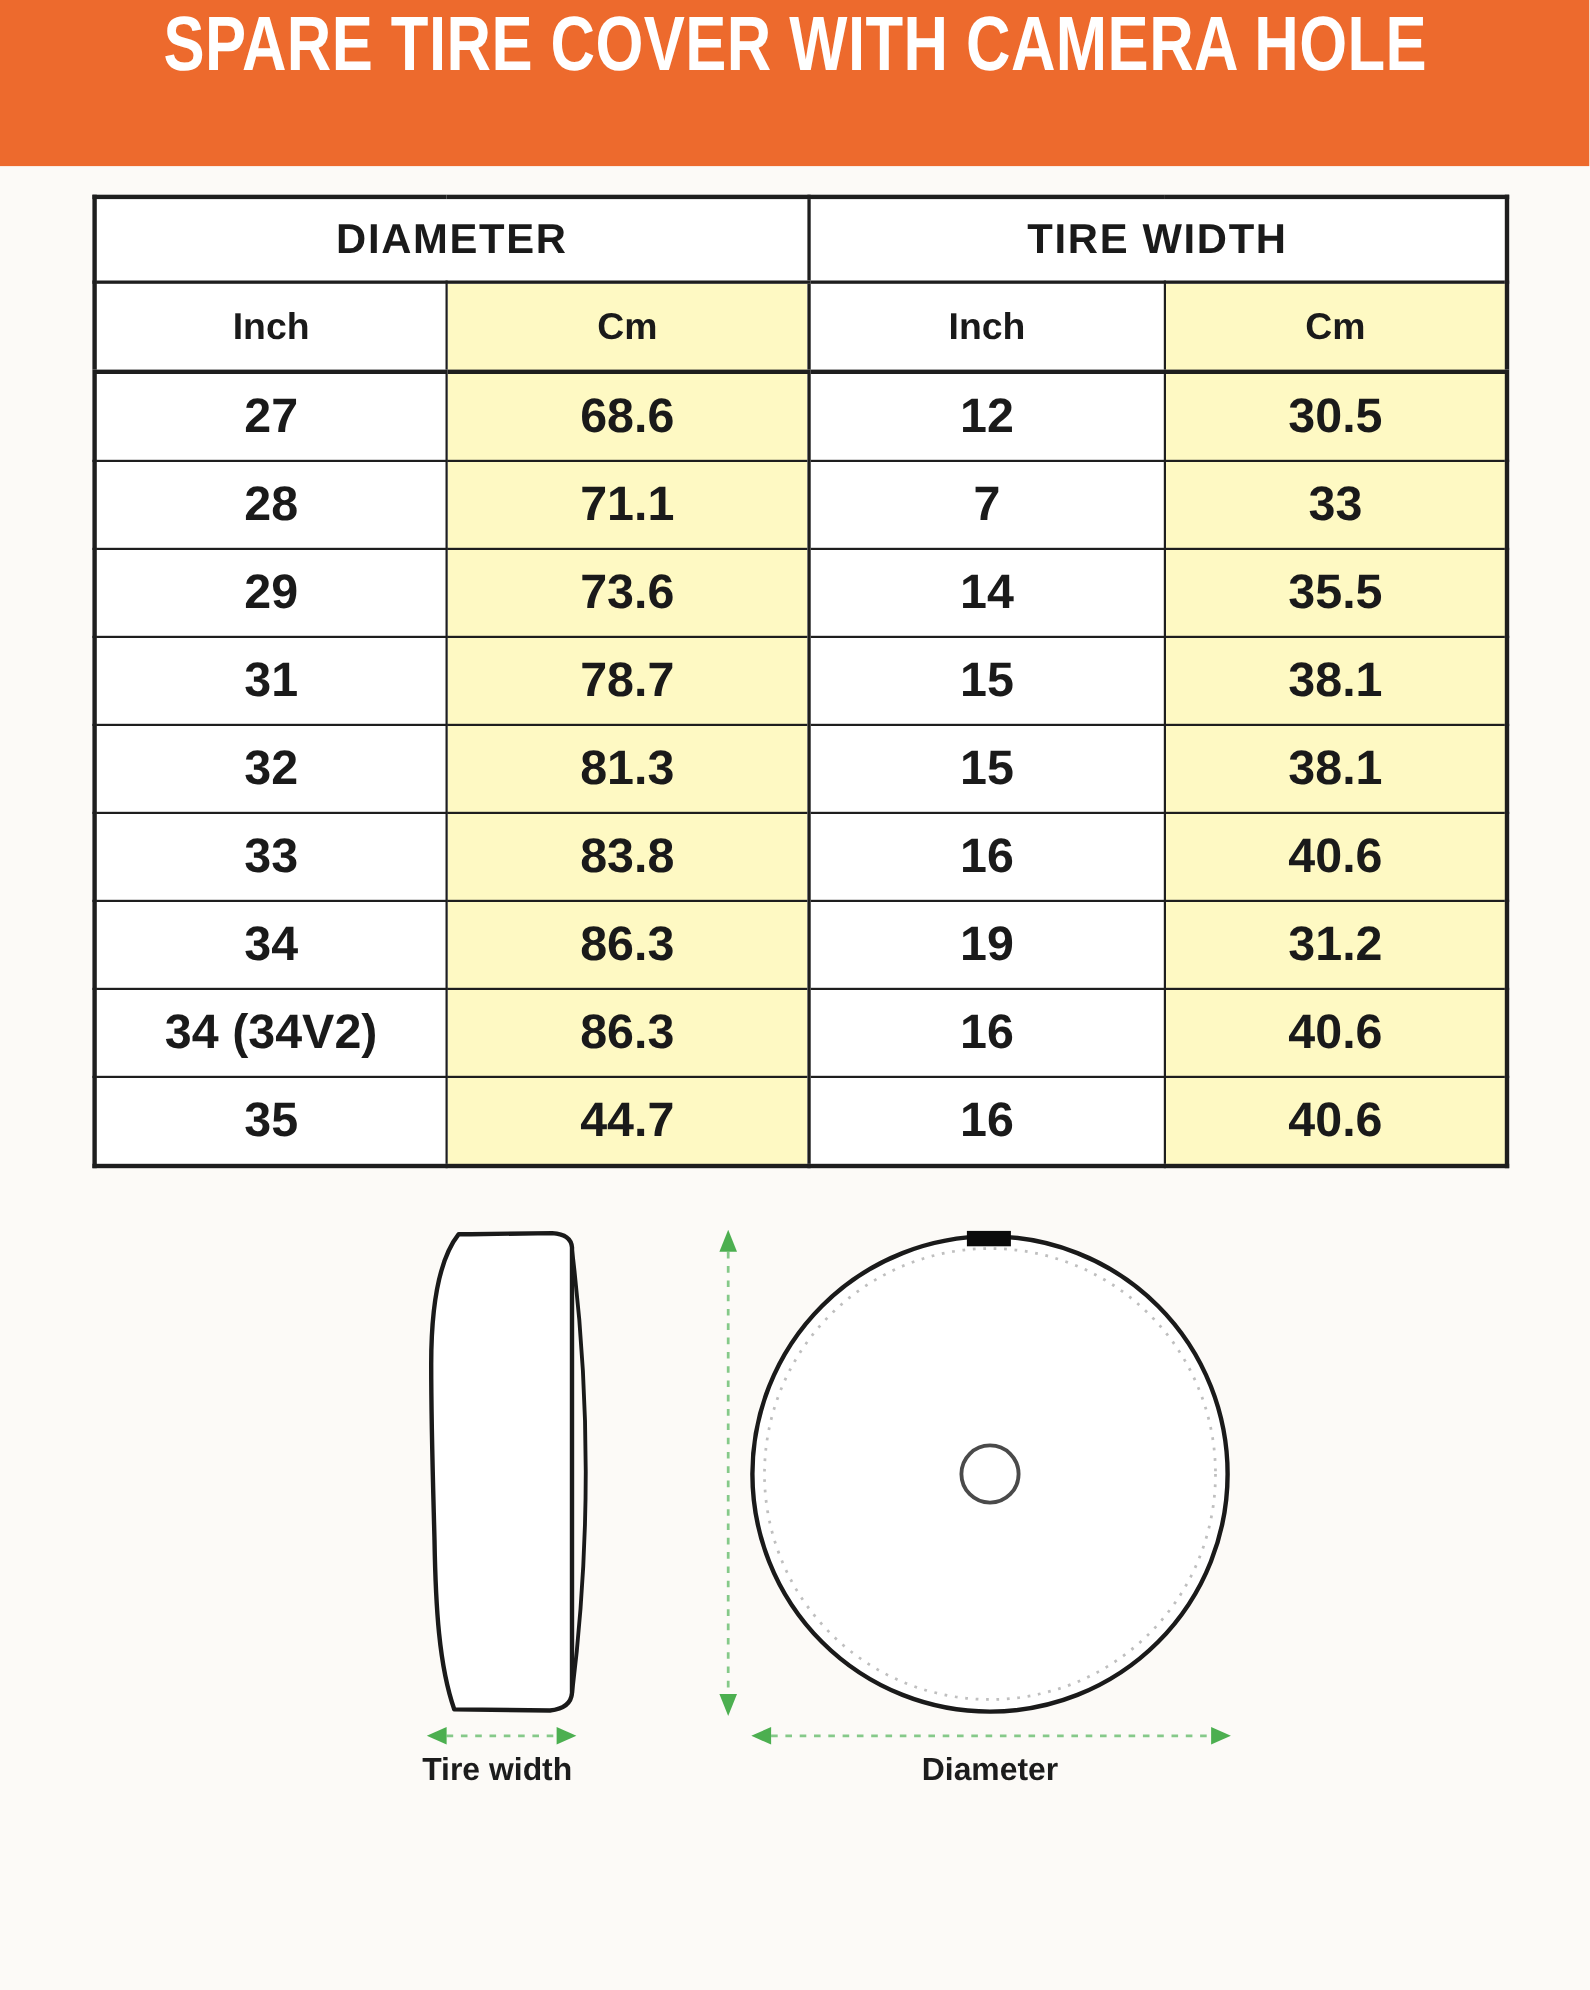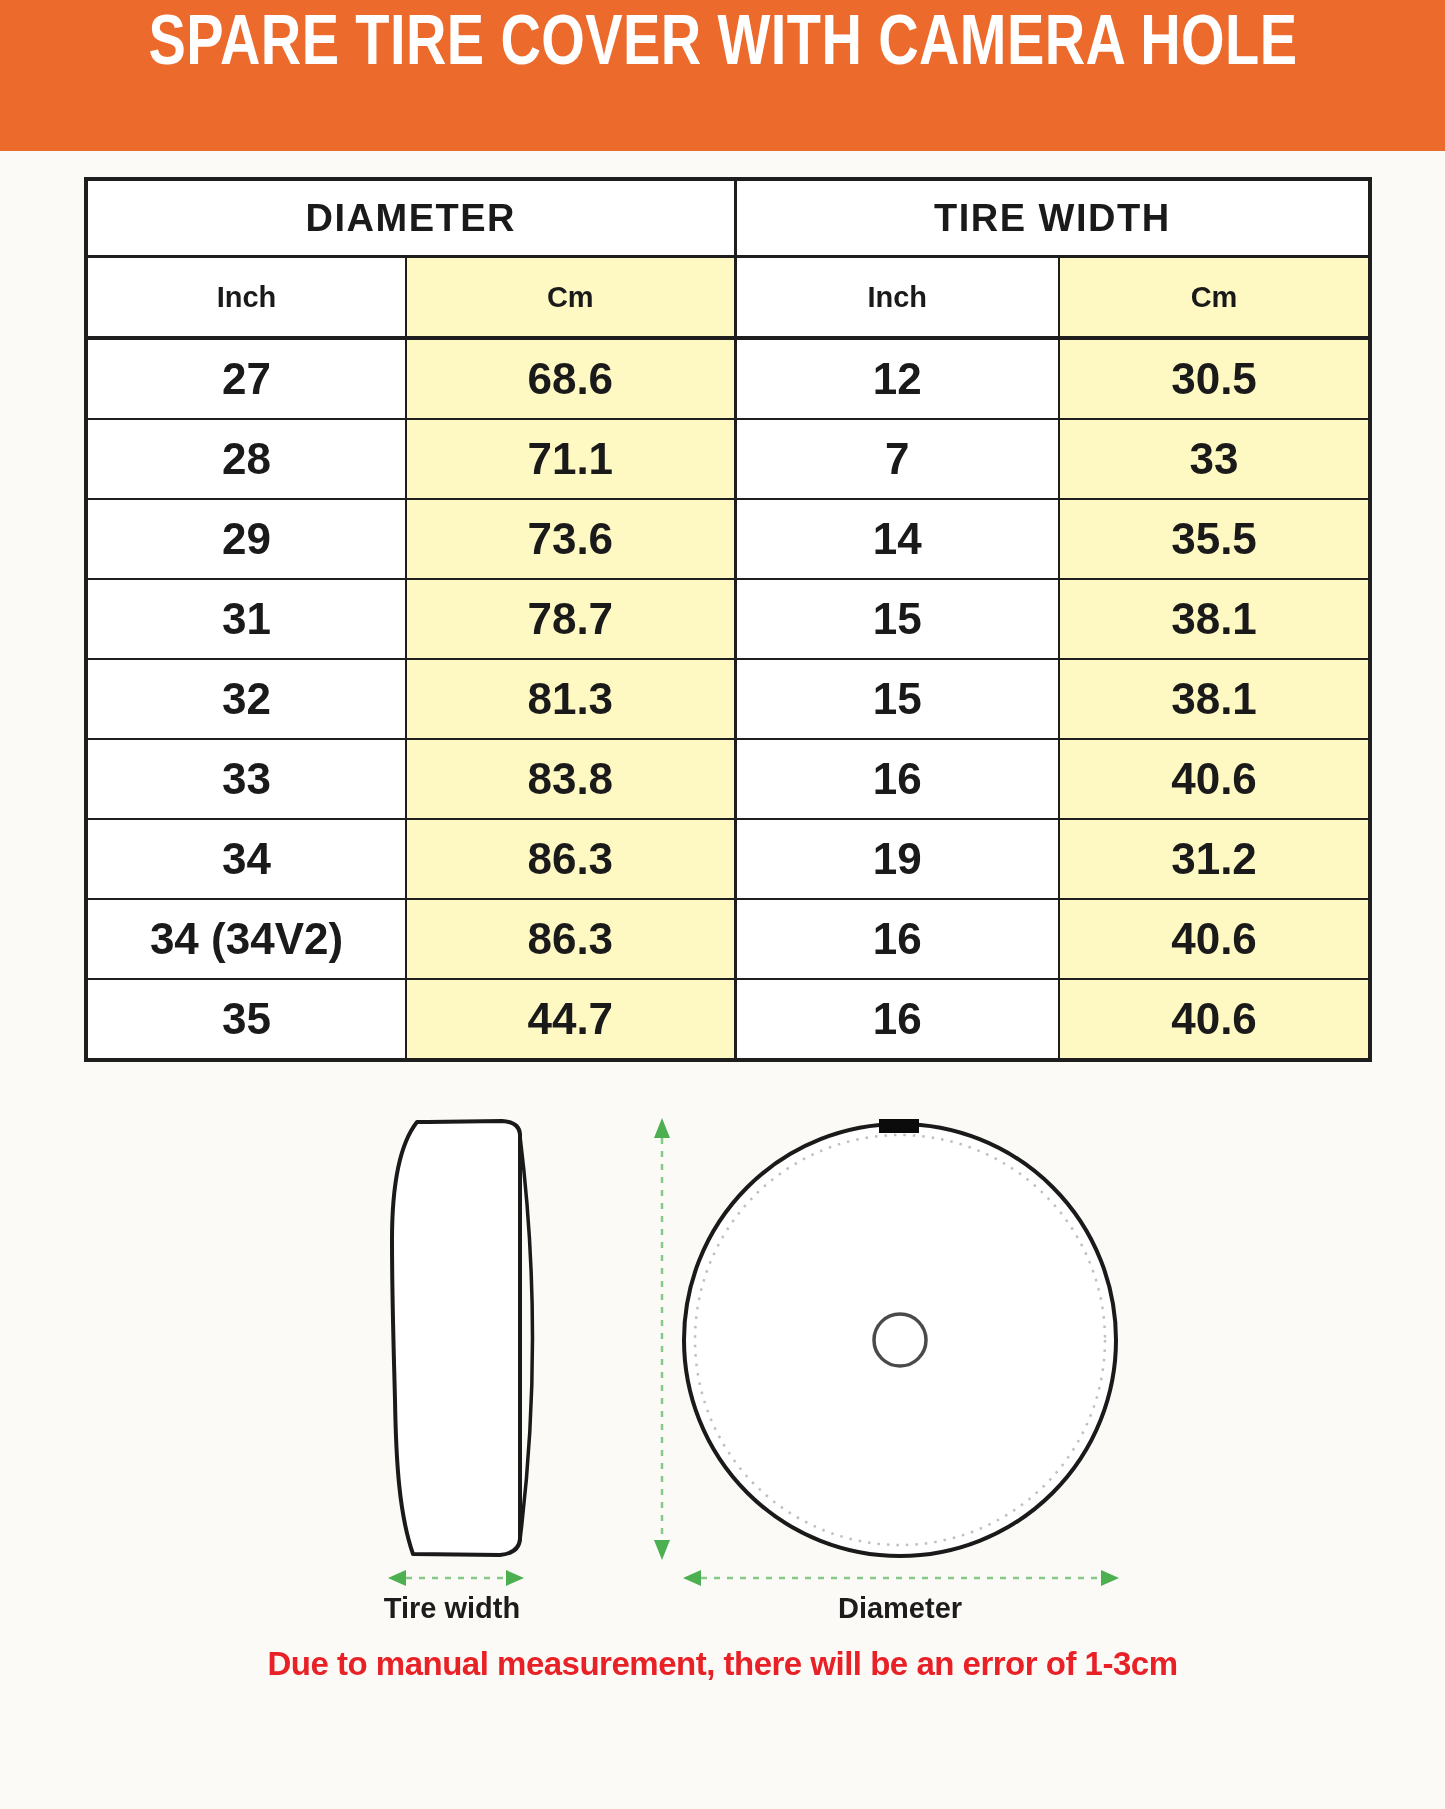--- a/index.html
+++ b/index.html
@@ -44,21 +44,21 @@
   .group-row th {
     height: 74px;
     font-size: 38px;
     font-weight: 800;
     letter-spacing: 1.5px;
     border-bottom: 3px solid #1E1E1E;
     background: #FFFFFF;
   }
   .unit-row th {
     height: 78px;
-    font-size: 29px;
+    font-size: 34px;
     font-weight: 700;
     border-bottom: 4px solid #1E1E1E;
   }
   tbody td {
     height: 78px;
     font-size: 44px;
     font-weight: 700;
   }
   .cm { background: #fef9c3; }
   .mid { border-left: 3px solid #1E1E1E !important; }
@@ -195,15 +195,14 @@
     <g>
       <line x1="701" y1="516" x2="1101" y2="516" stroke="#85C989" stroke-width="2.5" stroke-dasharray="6 7"></line>
       <polygon points="683,516 701,508 701,524" fill="#4CAF50"></polygon>
       <polygon points="1119,516 1101,508 1101,524" fill="#4CAF50"></polygon>
     </g>
 
     <text x="452" y="556" text-anchor="middle" font-size="29" font-weight="700" fill="#1C1C1C">Tire width</text>
     <text x="900" y="556" text-anchor="middle" font-size="29" font-weight="700" fill="#1C1C1C">Diameter</text>
   </svg>
 
-  <p class="note">Due to manual measurement, there will be an error of 1-3cm</p>
 
 </div>
 
 </body></html>

